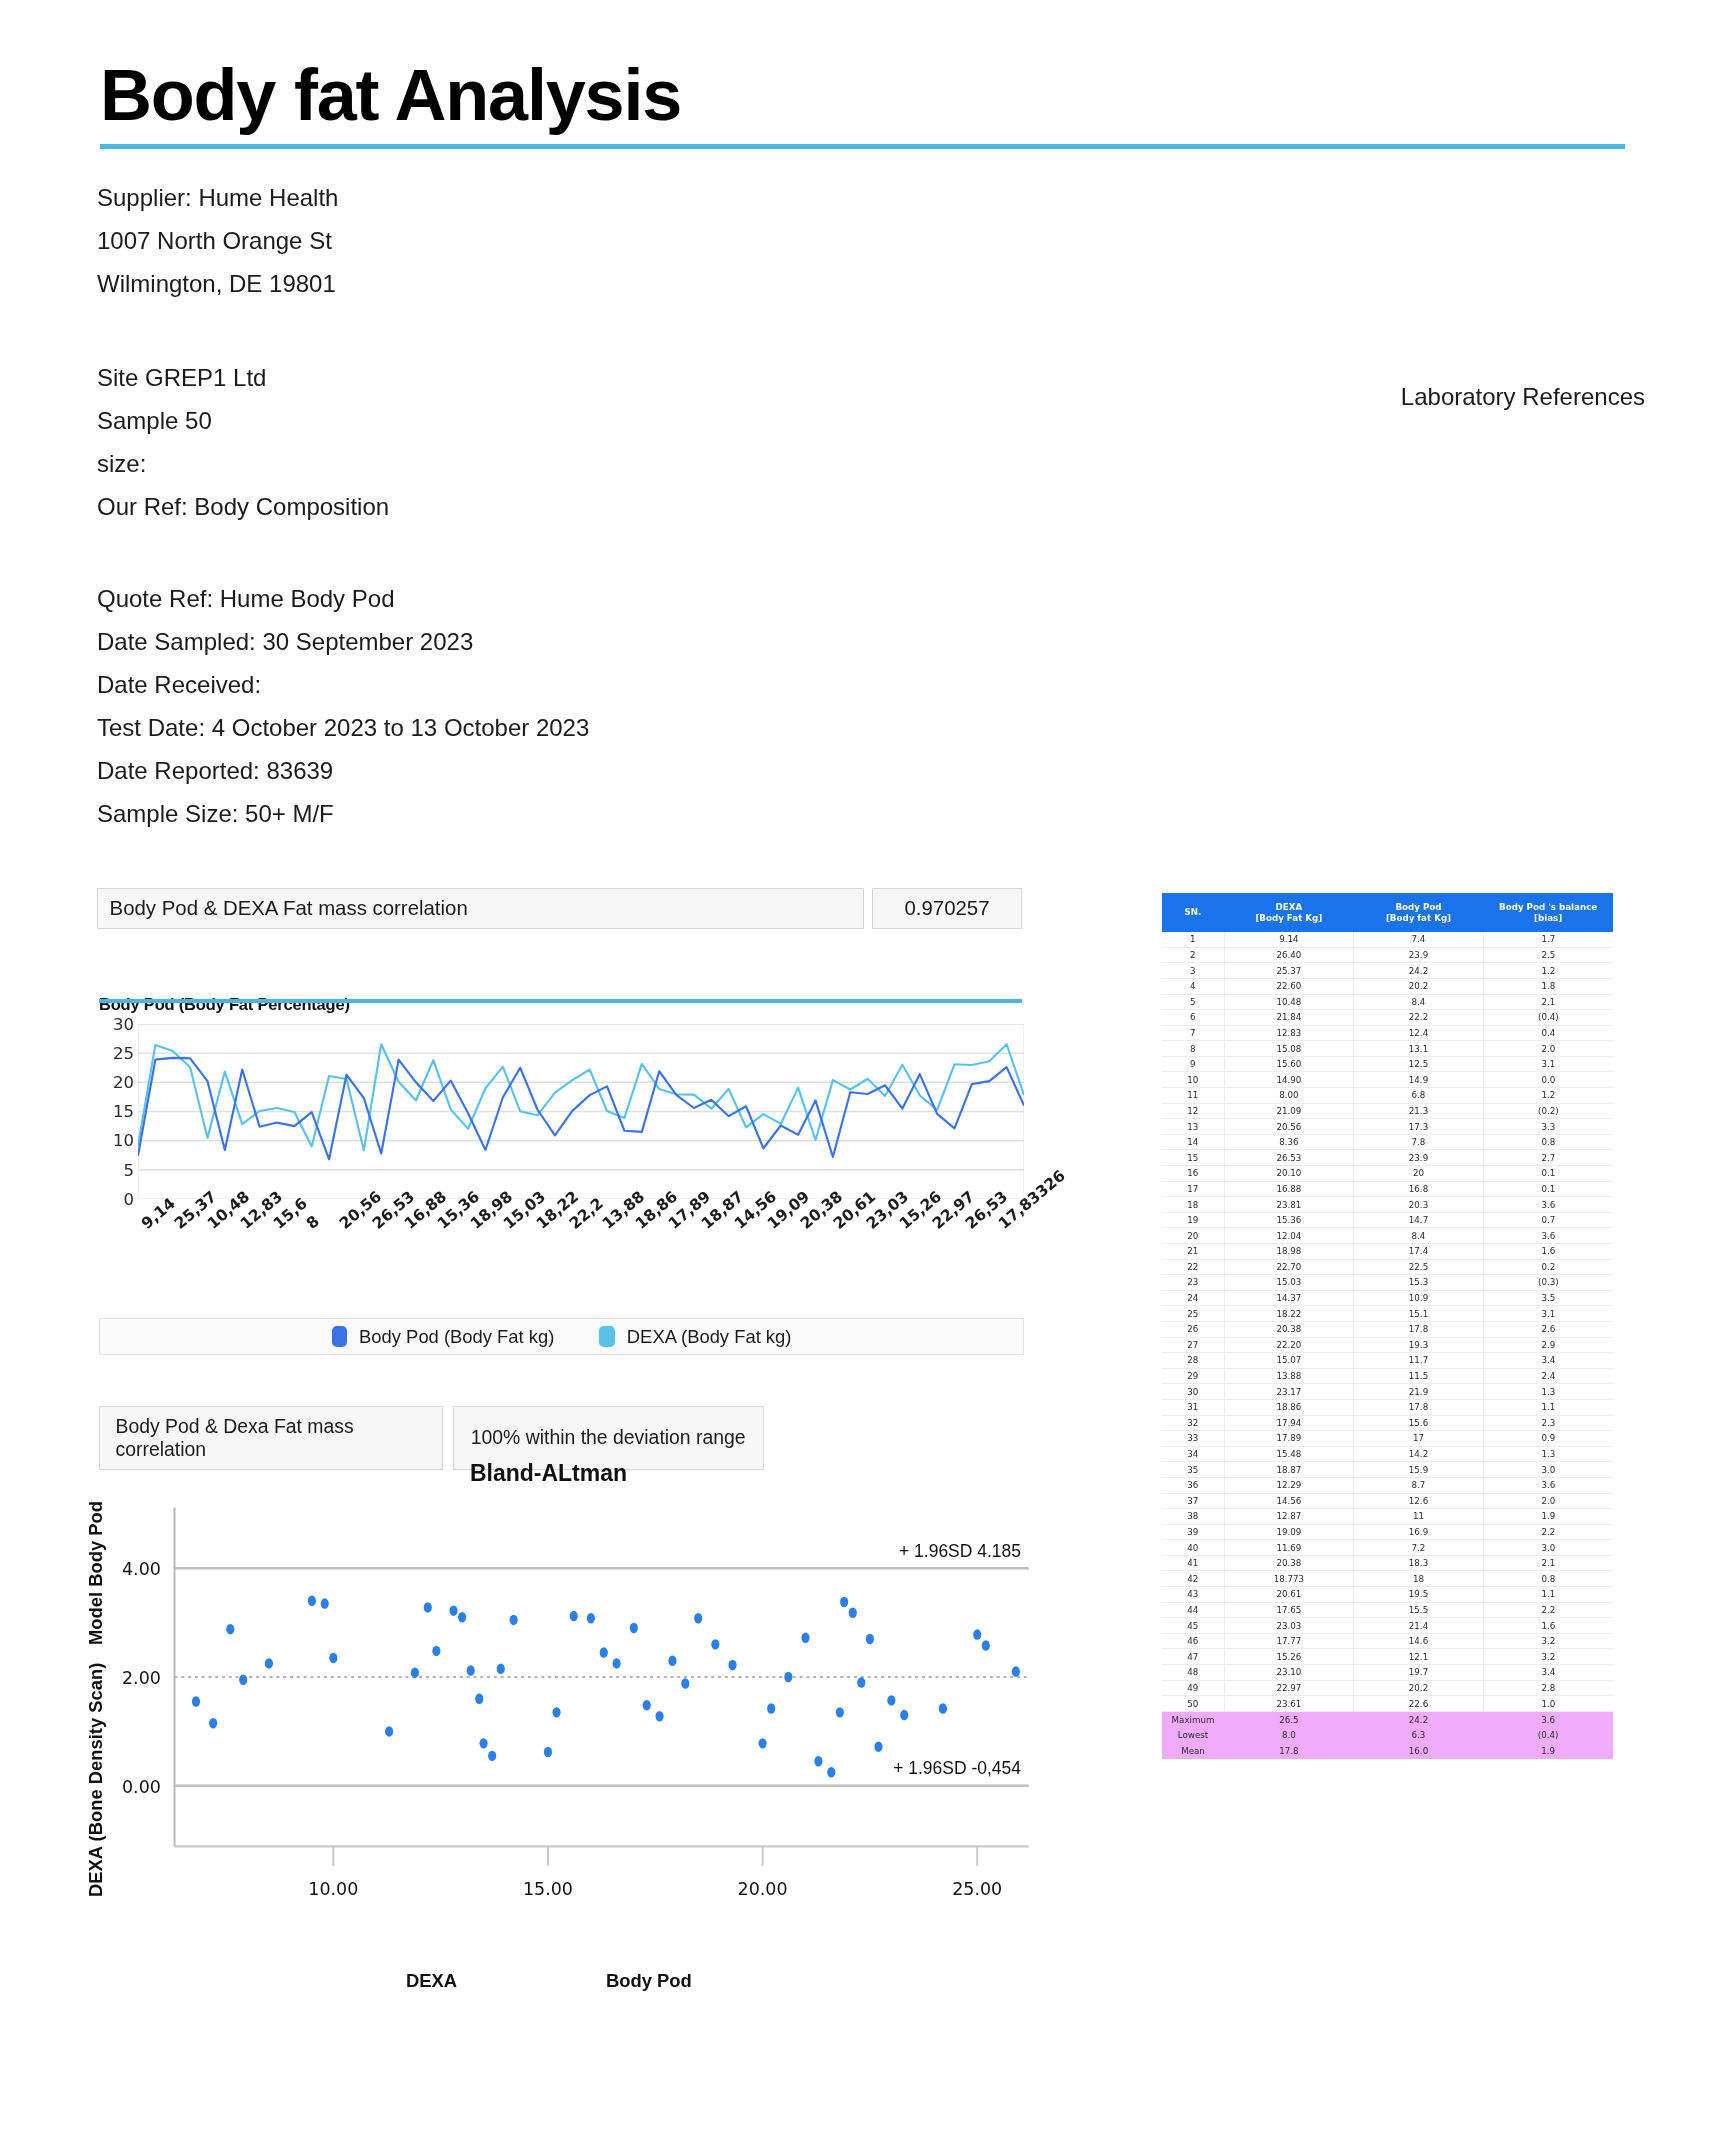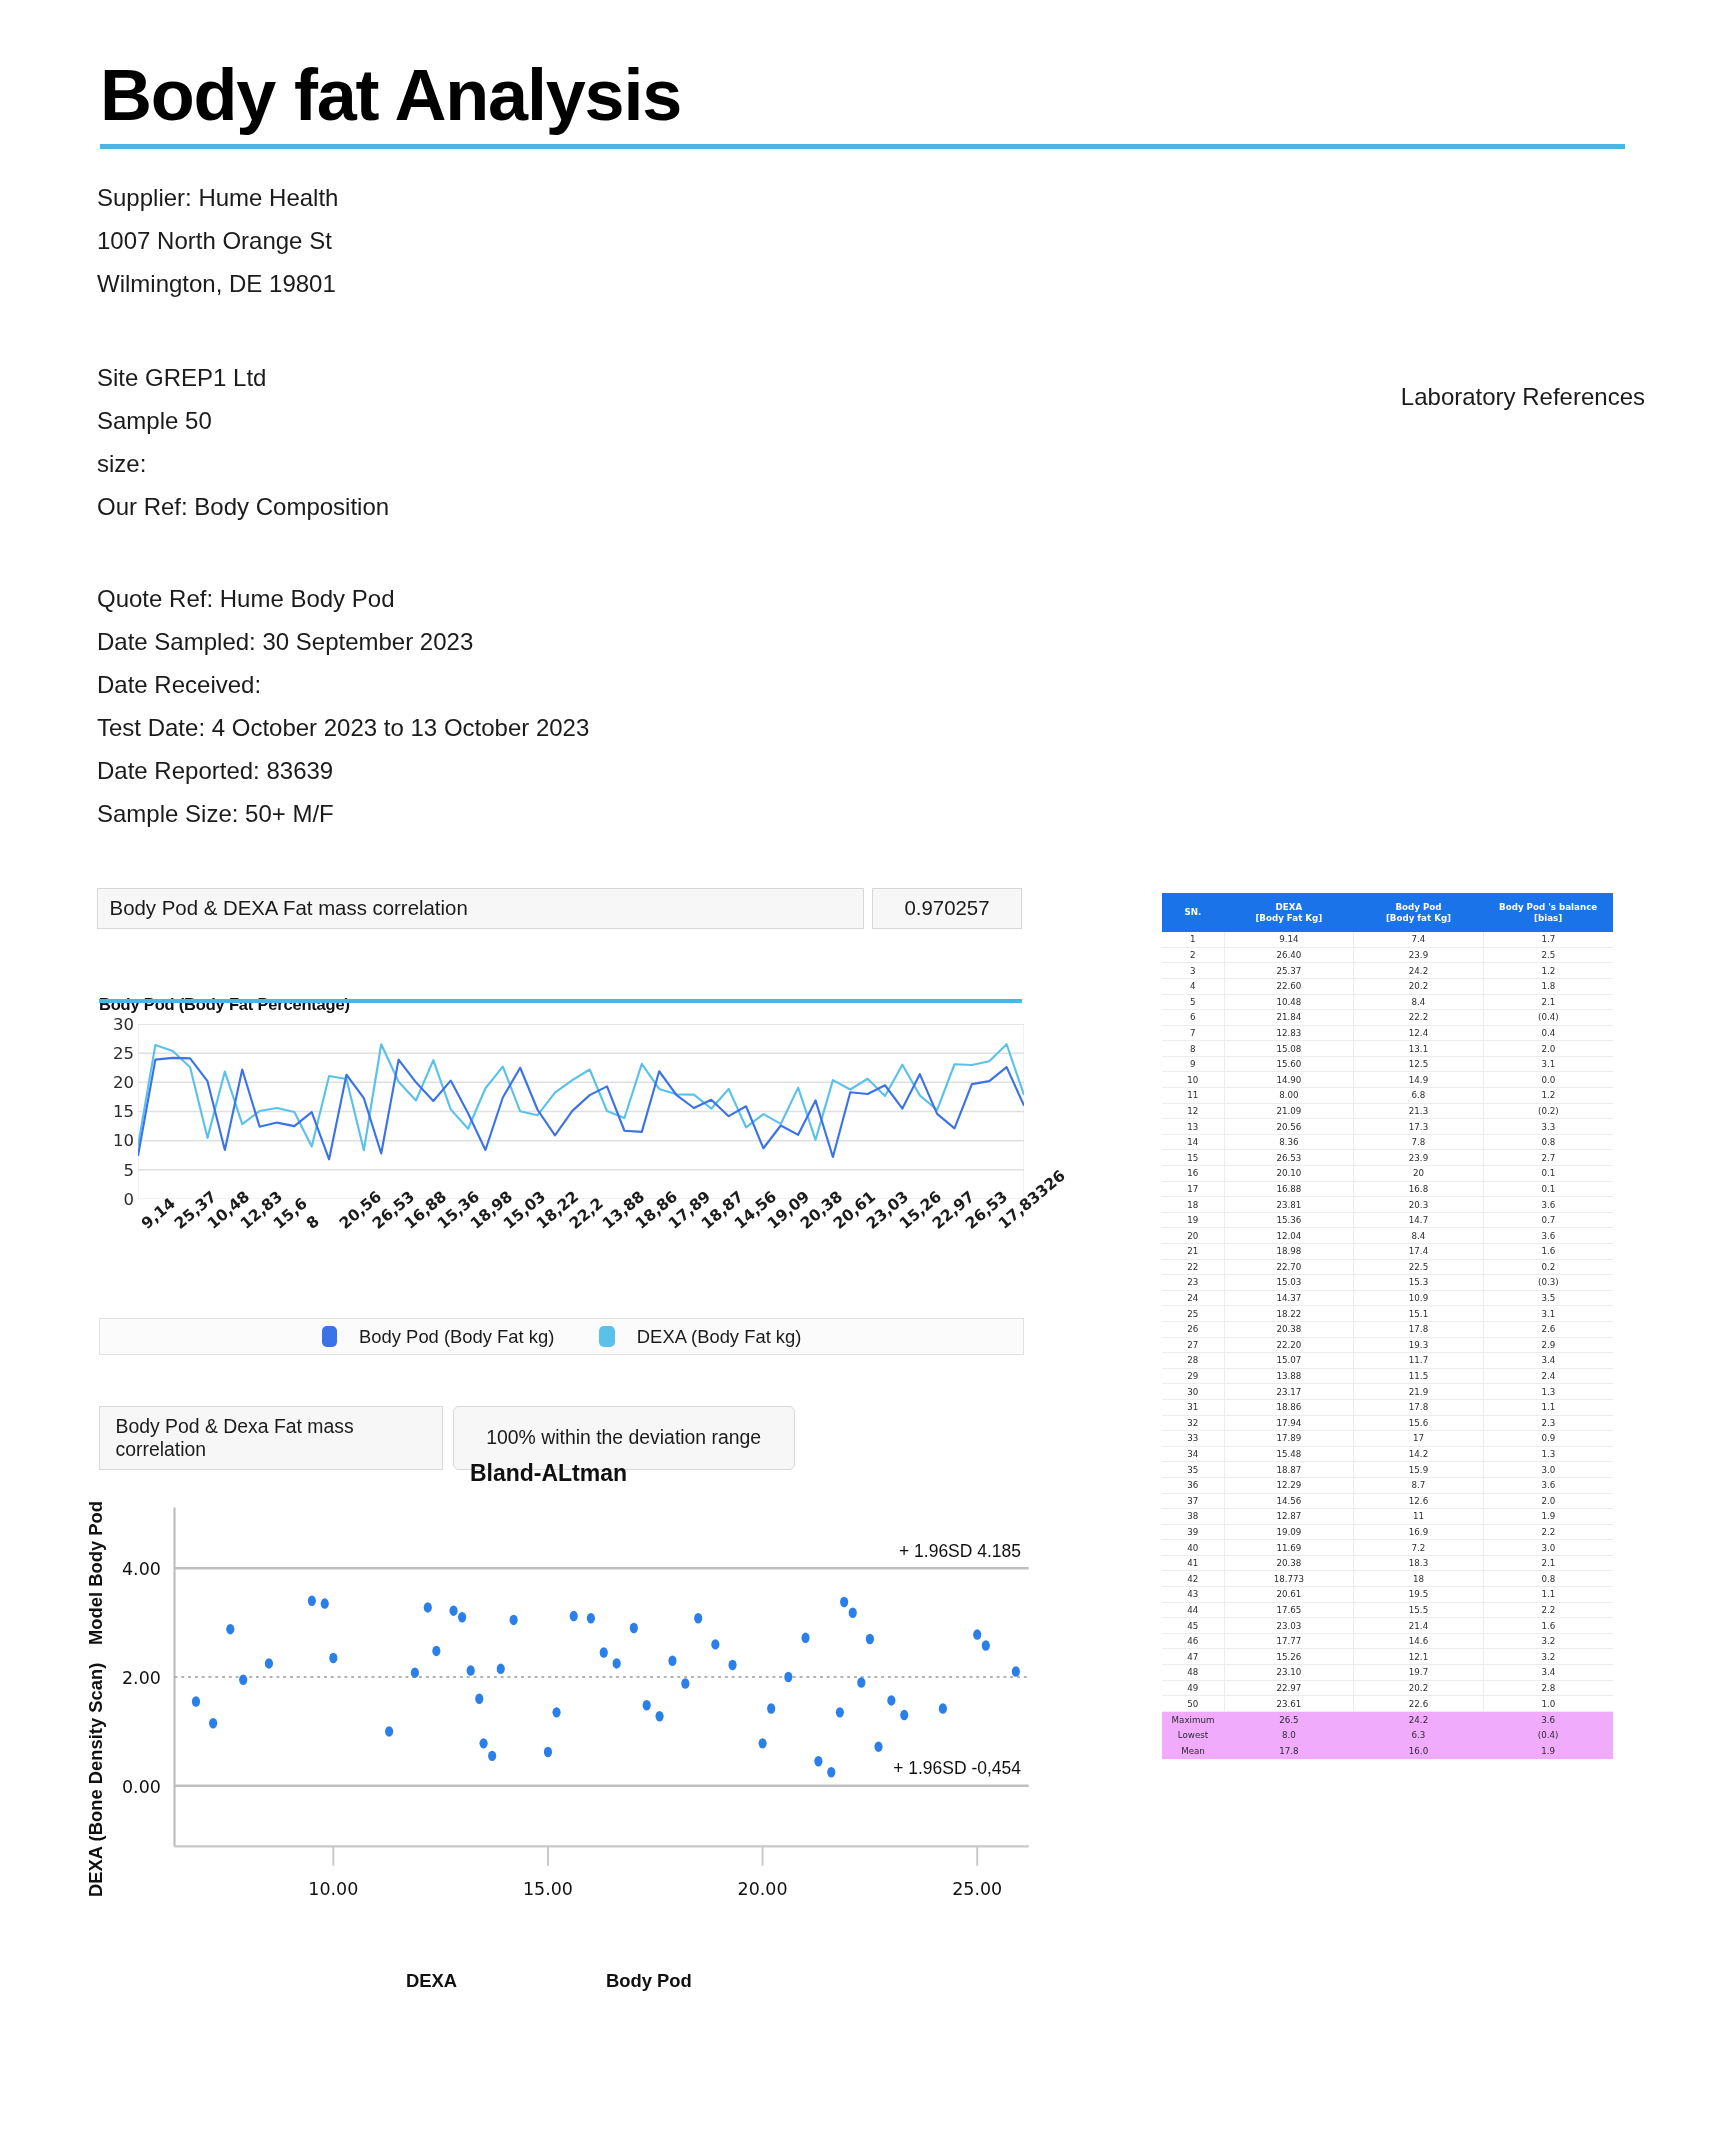--- a/index.html
+++ b/index.html
@@ -132,39 +132,39 @@
   
   #chart1-legend {
     position: absolute;
     left: 99px; top: 1318px;
     width: 925px; height: 37px;
     border: 1px solid #e2e2e2;
     background: #fbfbfb;
     display: flex; align-items: center; justify-content: center;
     gap: 45px;
   }
-  .legend-item { display: flex; align-items: center; gap: 22px; font-size: 18.4px; color: #1b1b1b; }
+  .legend-item { display: flex; align-items: center; gap: 12px; font-size: 18.4px; color: #1b1b1b; }
   .legend-swatch { width: 15.5px; height: 21.3px; border-radius: 4.9px; display:block; }
 
   
   #ba-tags {
     position: absolute;
     left: 99px; top: 1406px;
     display: flex; gap: 9.7px;
   }
   .tag-box {
     border: 1px solid #d9d9d9;
     background: #f7f7f7;
     font-size: 19.4px;
     color: #1b1b1b;
     padding: 7.8px 15.5px;
     display: flex; align-items: center; justify-content: center;
   }
   #tag-corr { width: 344px; }
-  #tag-dev  { width: 342px; border-radius: 6px; }
+  #tag-dev  { width: 311px; }
 
   #ba-title {
     position: absolute;
     left: 0; top: 1460px;
     width: 1097px;
     text-align: center;
     font-size: 23px; font-weight: 700; color: #111;
   }
 
   

